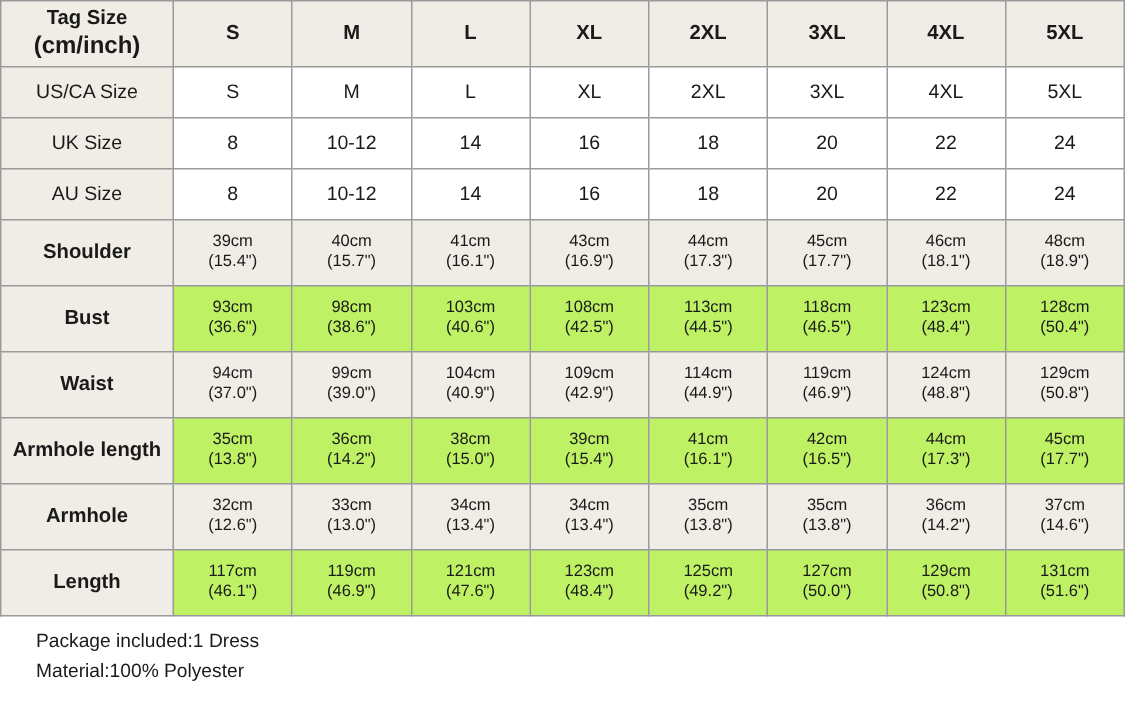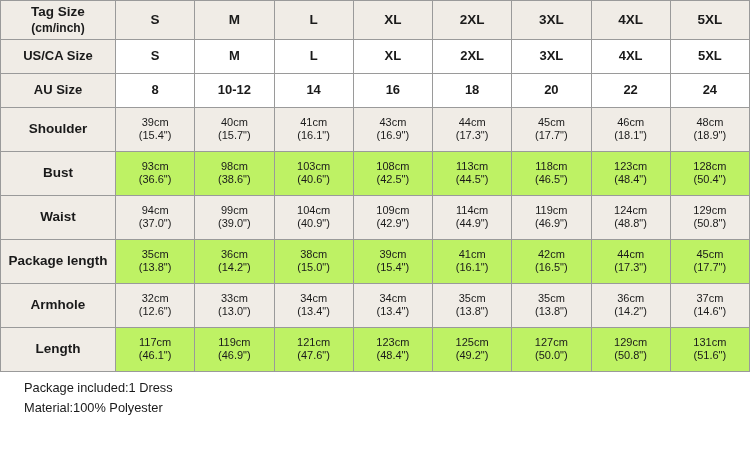--- a/index.html
+++ b/index.html
@@ -41,21 +41,21 @@
   }
   tr.head-row td {
     font-weight: bold;
     background: #f0ece6;
     font-size: 13.5px;
     height: 28px;
   }
   tr.plain-row td {
     background: #ffffff;
     height: 27px;
-    font-weight: bold;
+    font-weight: normal;
     font-size: 13px;
   }
   tr.plain-row td.label-cell {
     background: #f0ece6;
   }
   tr.meas-row td {
     height: 37px;
     font-size: 11px;
     font-weight: normal;
   }
@@ -66,21 +66,21 @@
     background: #bef264;
   }
   tr.meas-row td.label-cell {
     background: #f0ece6;
     font-weight: bold;
     font-size: 13.5px;
     text-align: center;
   }
   .val-main { display: block; }
   .val-sub { display: block; }
-  .tag-head-sub { display: block; font-weight: bold; font-size: 12px; }
+  .tag-head-sub { display: block; font-weight: bold; font-size: 16px; }
   .notes {
     padding: 6px 4px 0 4px;
     font-size: 12.8px;
     line-height: 1.55;
   }
   .notes div {
     white-space: nowrap;
     margin-left: 20px;
   }
 </style>
@@ -111,20 +111,31 @@
         <td>S</td>
         <td>M</td>
         <td>L</td>
         <td>XL</td>
         <td>2XL</td>
         <td>3XL</td>
         <td>4XL</td>
         <td>5XL</td>
       </tr>
 
+      <tr class="plain-row">
+        <td class="label-cell">UK Size</td>
+        <td>8</td>
+        <td>10-12</td>
+        <td>14</td>
+        <td>16</td>
+        <td>18</td>
+        <td>20</td>
+        <td>22</td>
+        <td>24</td>
+      </tr>
 
       <tr class="plain-row">
         <td class="label-cell">AU Size</td>
         <td>8</td>
         <td>10-12</td>
         <td>14</td>
         <td>16</td>
         <td>18</td>
         <td>20</td>
         <td>22</td>
@@ -234,21 +245,21 @@
             <span class="val-main">124cm</span>
             <span class="val-sub">(48.8")</span>
           </td>
         <td>
             <span class="val-main">129cm</span>
             <span class="val-sub">(50.8")</span>
           </td>
       </tr>
 
       <tr class="meas-row white">
-        <td class="label-cell">Package length</td>
+        <td class="label-cell">Armhole length</td>
         <td>
             <span class="val-main">35cm</span>
             <span class="val-sub">(13.8")</span>
           </td>
         <td>
             <span class="val-main">36cm</span>
             <span class="val-sub">(14.2")</span>
           </td>
         <td>
             <span class="val-main">38cm</span>

